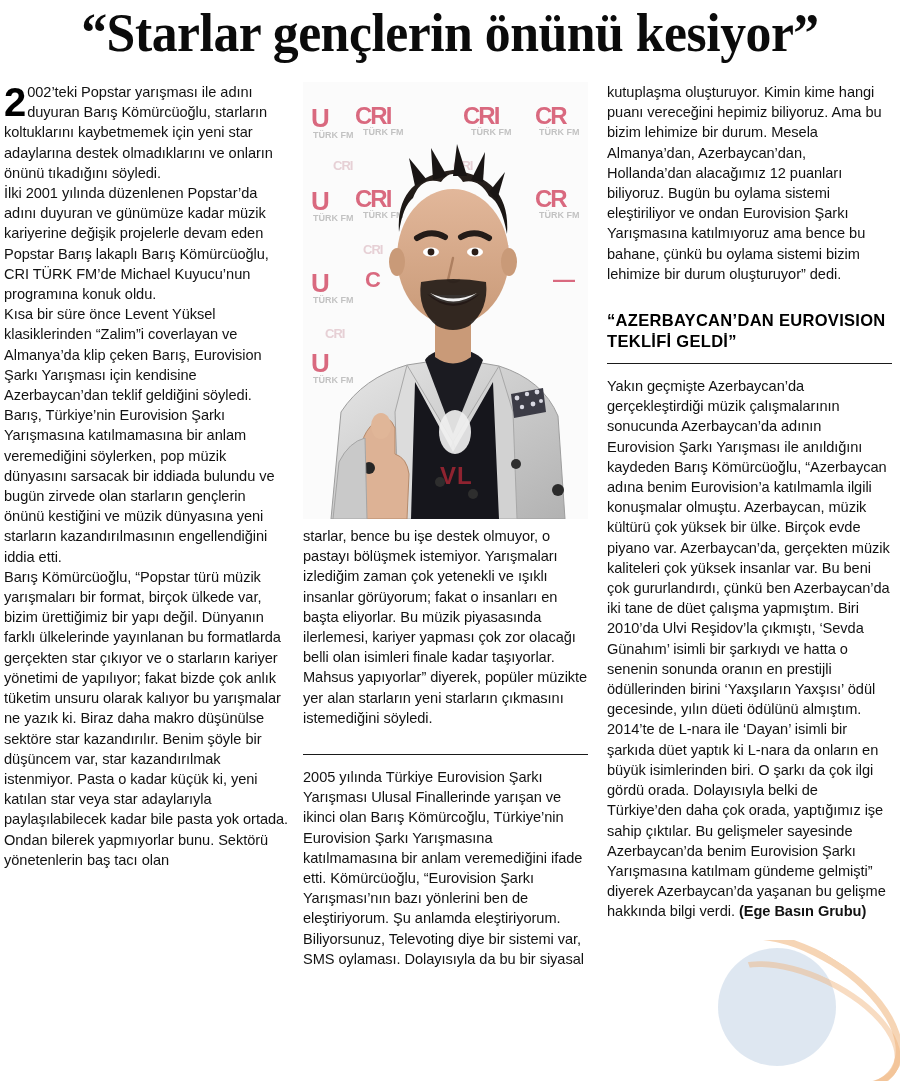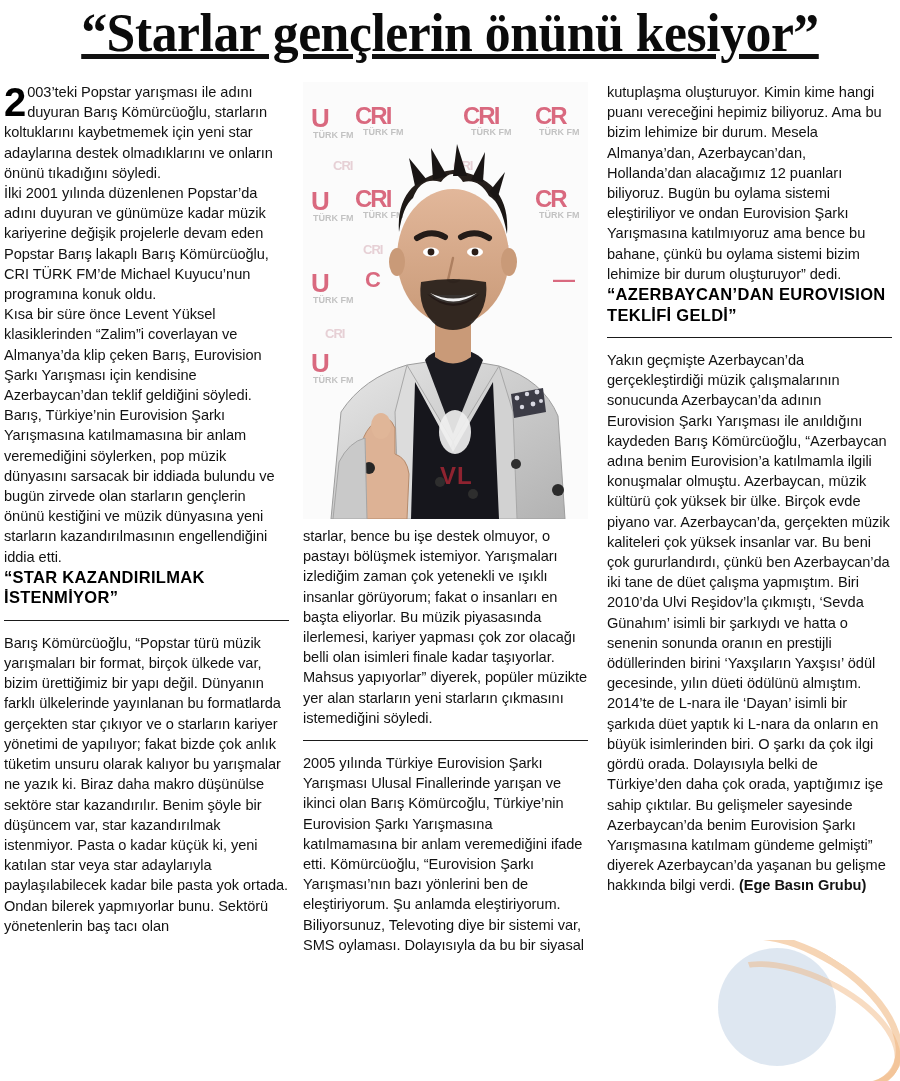--- a/index.html
+++ b/index.html
@@ -61,21 +61,20 @@
   }
 
   
   #headline {
     position: absolute;
     left: 0;
     top: 0;
     width: 900px;
     height: 72px;
     z-index: 2;
-    text-decoration: underline;
   }
   #headline .hl-text {
     display: block;
     font-family: "Liberation Serif", serif;
     font-weight: bold;
     font-size: 55px;
     line-height: 66px;
     letter-spacing: -0.5px;
     text-align: center;
     white-space: nowrap;
@@ -126,21 +125,21 @@
   }
 
   .subhead {
     font-size: 16.5px;
     font-weight: bold;
     line-height: 20.5px;
     letter-spacing: 0.3px;
     margin: 0;
     color: #000;
   }
-  .subhead-block { }
+  .subhead-block { margin-top: 26px; }
   .rule {
     height: 0;
     border-top: 1.6px solid #1a1a1a;
     margin: 12px 0 12px 0;
     width: 100%;
   }
 
   .photo-wrap {
     position: relative;
     width: 285px;
@@ -161,27 +160,23 @@
   <div class="wm-swoosh s2"></div>
 </div>
 
 <div id="headline">
   <span class="hl-text">“Starlar gençlerin önünü kesiyor”</span>
 </div>
 
 <div id="columns">
 
   <div class="col" id="col-1">
-    <p class="para dropcap-para"><span class="dropcap">2</span><span>003’teki Popstar yarışması ile adını duyuran Barış Kömürcüoğlu, starların koltuklarını kaybetmemek için yeni star adaylarına destek olmadıklarını ve onların önünü tıkadığını söyledi.</span></p>
+    <p class="para dropcap-para"><span class="dropcap">2</span><span>002’teki Popstar yarışması ile adını duyuran Barış Kömürcüoğlu, starların koltuklarını kaybetmemek için yeni star adaylarına destek olmadıklarını ve onların önünü tıkadığını söyledi.</span></p>
     <p class="para">İlki 2001 yılında düzenlenen Popstar’da adını duyuran ve günümüze kadar müzik kariyerine değişik projelerle devam eden Popstar Barış lakaplı Barış Kömürcüoğlu, CRI TÜRK FM’de Michael Kuyucu’nun programına konuk oldu.</p>
     <p class="para">Kısa bir süre önce Levent Yüksel klasiklerinden “Zalim”i coverlayan ve Almanya’da klip çeken Barış, Eurovision Şarkı Yarışması için kendisine Azerbaycan’dan teklif geldiğini söyledi. Barış, Türkiye’nin Eurovision Şarkı Yarışmasına katılmamasına bir anlam veremediğini söylerken, pop müzik dünyasını sarsacak bir iddiada bulundu ve bugün zirvede olan starların gençlerin önünü kestiğini ve müzik dünyasına yeni starların kazandırılmasının engellendiğini iddia etti.</p>
-    <div class="subhead-block">
-      <p class="subhead">“STAR KAZANDIRILMAK İSTENMİYOR”</p>
-      <div class="rule"></div>
-    </div>
     <p class="para">Barış Kömürcüoğlu, “Popstar türü müzik yarışmaları bir format, birçok ülkede var, bizim ürettiğimiz bir yapı değil. Dünyanın farklı ülkelerinde yayınlanan bu formatlarda gerçekten star çıkıyor ve o starların kariyer yönetimi de yapılıyor; fakat bizde çok anlık tüketim unsuru olarak kalıyor bu yarışmalar ne yazık ki. Biraz daha makro düşünülse sektöre star kazandırılır. Benim şöyle bir düşüncem var, star kazandırılmak istenmiyor. Pasta o kadar küçük ki, yeni katılan star veya star adaylarıyla paylaşılabilecek kadar bile pasta yok ortada. Ondan bilerek yapmıyorlar bunu. Sektörü yönetenlerin baş tacı olan</p>
   </div>
 
   <div class="col" id="col-2">
 
     <div class="photo-wrap">
       <svg viewBox="0 0 285 437" width="285" height="437" preserveAspectRatio="none">
         <defs>
           <linearGradient id="jacketG" x1="0" y1="0" x2="1" y2="1">
             <stop offset="0%" stop-color="#e8e8e8"></stop>

